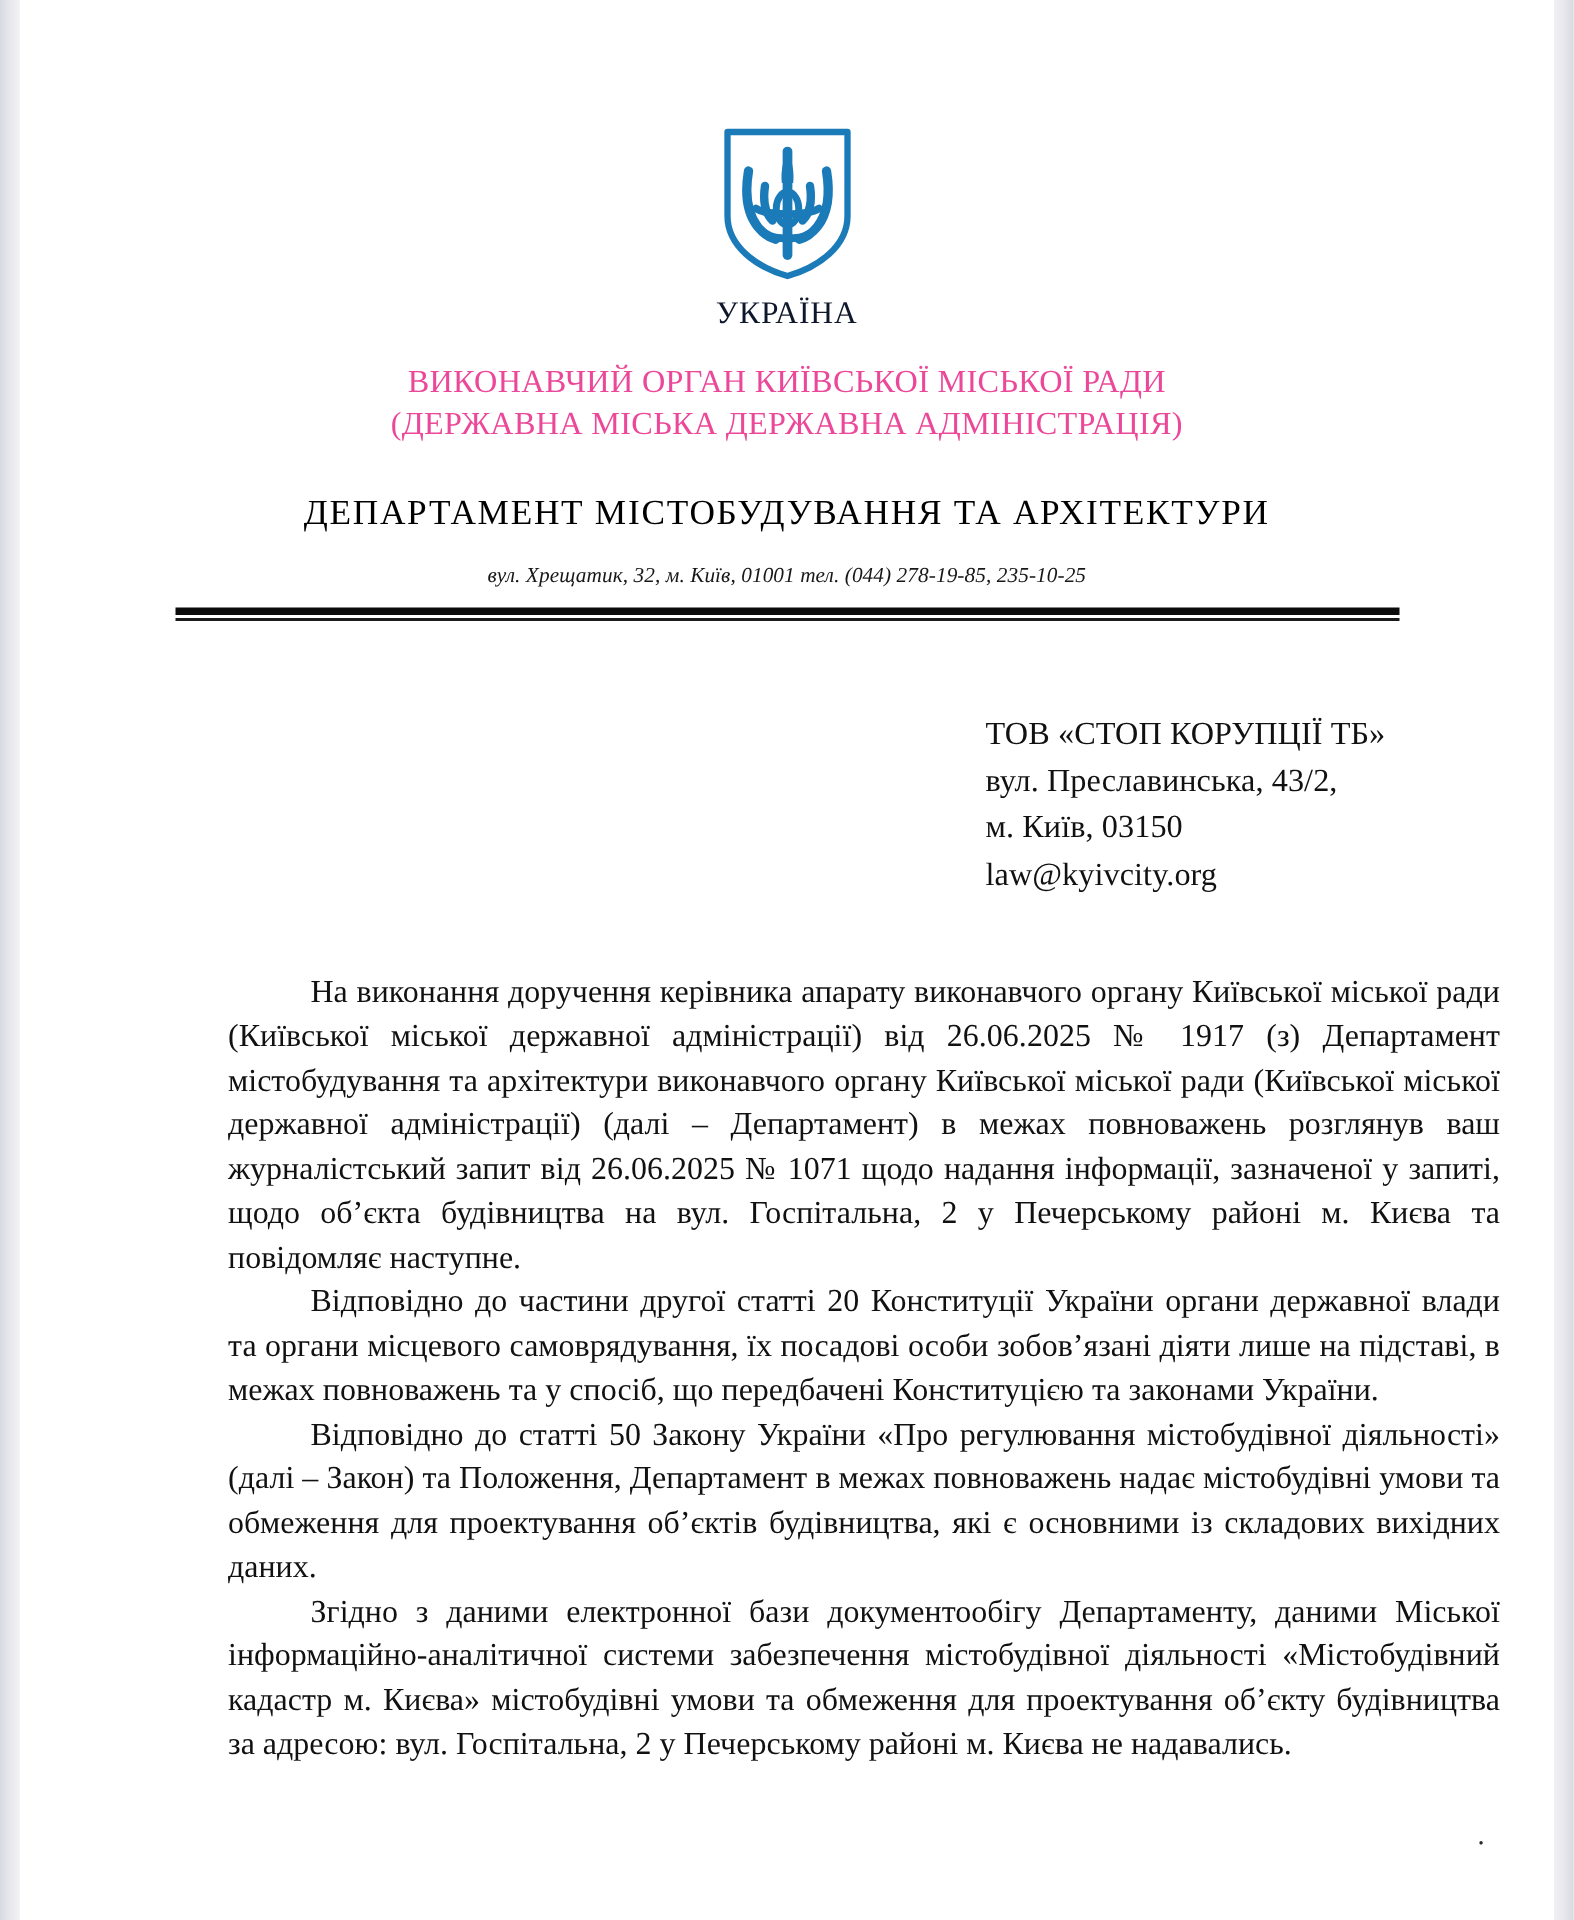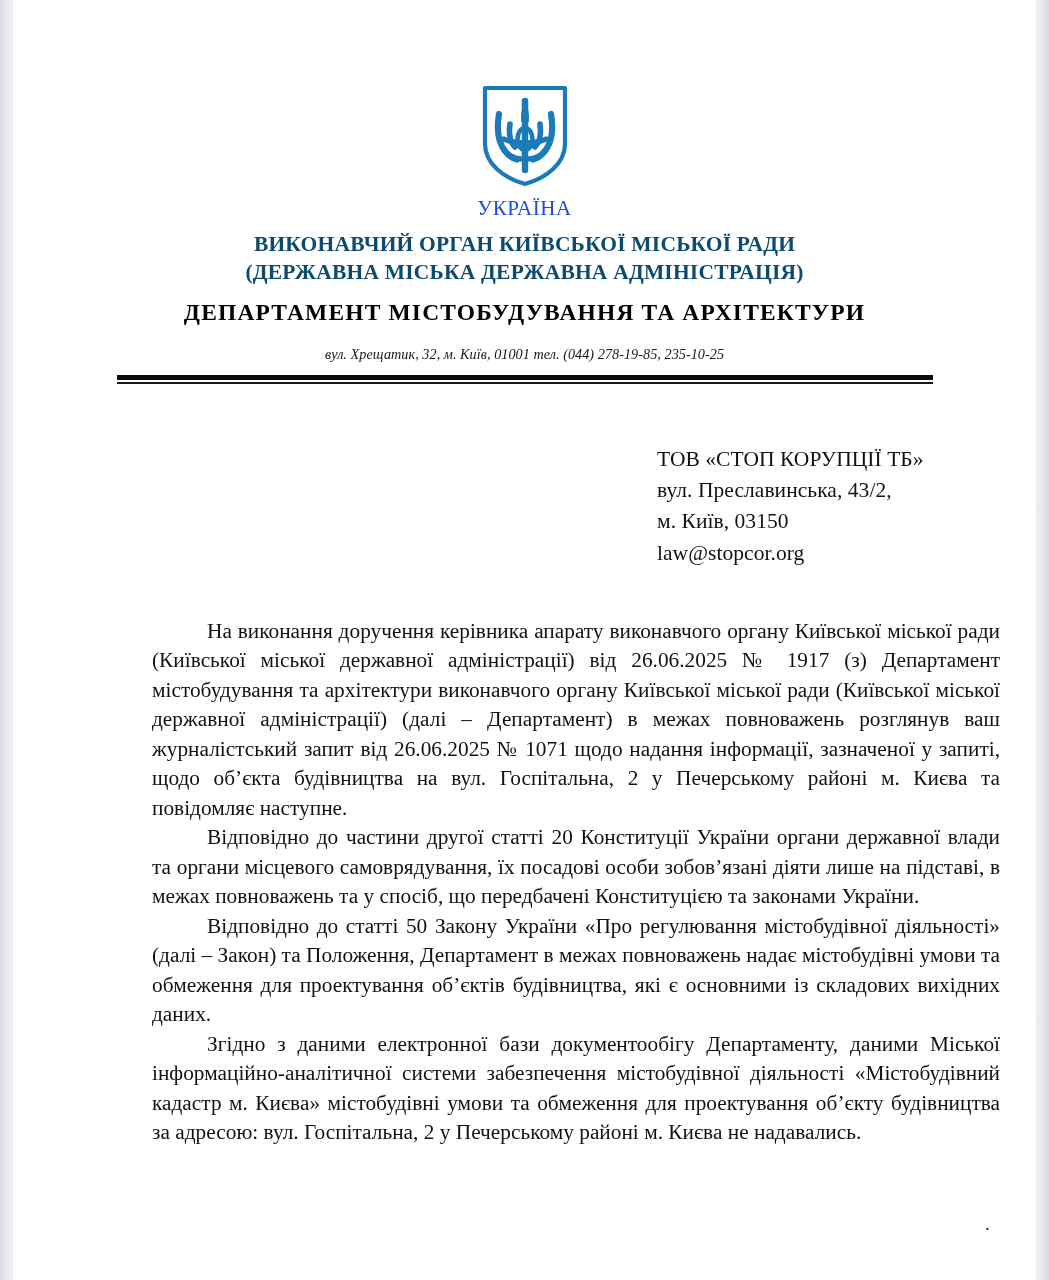--- a/index.html
+++ b/index.html
@@ -62,36 +62,36 @@
     height: 104px;
     margin-bottom: 8px;
   }
   .emblem-wrap svg { display: block; }
 
   .country-name {
     font-size: 21px;
     letter-spacing: 0.6px;
     font-weight: 400;
     margin-top: 6px;
-    margin-bottom: 10px;
-    color: #1d4ed8;
+    margin-bottom: 20px;
+    color: #0f172a;
   }
 
   .org-line {
     font-size: 21.5px;
     letter-spacing: 0.2px;
     line-height: 1.30;
-    font-weight: 700;
-    color: #0c4a6e;
+    font-weight: 400;
+    color: #ec4899;
   }
 
   .dept-title {
-    margin-top: 12px;
+    margin-top: 32px;
     font-size: 23.5px;
-    font-weight: bold;
+    font-weight: normal;
     letter-spacing: 1.15px;
     color: #000;
   }
 
   .contact-block {
     margin-top: 18px;
     font-style: italic;
     font-size: 14.2px;
     line-height: 1.45;
     color: #171717;
@@ -207,21 +207,21 @@
       <div class="rule-thick"></div>
       <div class="rule-gap"></div>
       <div class="rule-thin"></div>
     </div>
   </header>
 
   <section class="addressee">
     <div>ТОВ «СТОП КОРУПЦІЇ ТБ»</div>
     <div>вул. Преславинська, 43/2,</div>
     <div>м. Київ, 03150</div>
-    <div>law@stopcor.org</div>
+    <div>law@kyivcity.org</div>
   </section>
 
   <section class="body-text">
     <p>На виконання доручення керівника апарату виконавчого органу Київської міської ради (Київської міської державної адміністрації) від 26.06.2025 № 1917 (з) Департамент містобудування та архітектури виконавчого органу Київської міської ради (Київської міської державної адміністрації) (далі – Департамент) в межах повноважень розглянув ваш журналістський запит від 26.06.2025 № 1071 щодо надання інформації, зазначеної у запиті, щодо об’єкта будівництва на вул. Госпітальна, 2 у Печерському районі м. Києва та повідомляє наступне.</p>
     <p>Відповідно до частини другої статті 20 Конституції України органи державної влади та органи місцевого самоврядування, їх посадові особи зобов’язані діяти лише на підставі, в межах повноважень та у спосіб, що передбачені Конституцією та законами України.</p>
     <p>Відповідно до статті 50 Закону України «Про регулювання містобудівної діяльності» (далі – Закон) та Положення, Департамент в межах повноважень надає містобудівні умови та обмеження для проектування об’єктів будівництва, які є основними із складових вихідних даних.</p>
     <p>Згідно з даними електронної бази документообігу Департаменту, даними Міської інформаційно-аналітичної системи забезпечення містобудівної діяльності «Містобудівний кадастр м. Києва» містобудівні умови та обмеження для проектування об’єкту будівництва за адресою: вул. Госпітальна, 2 у Печерському районі м. Києва не надавались.</p>
   </section>
 
   <div class="stray-mark">.</div>

